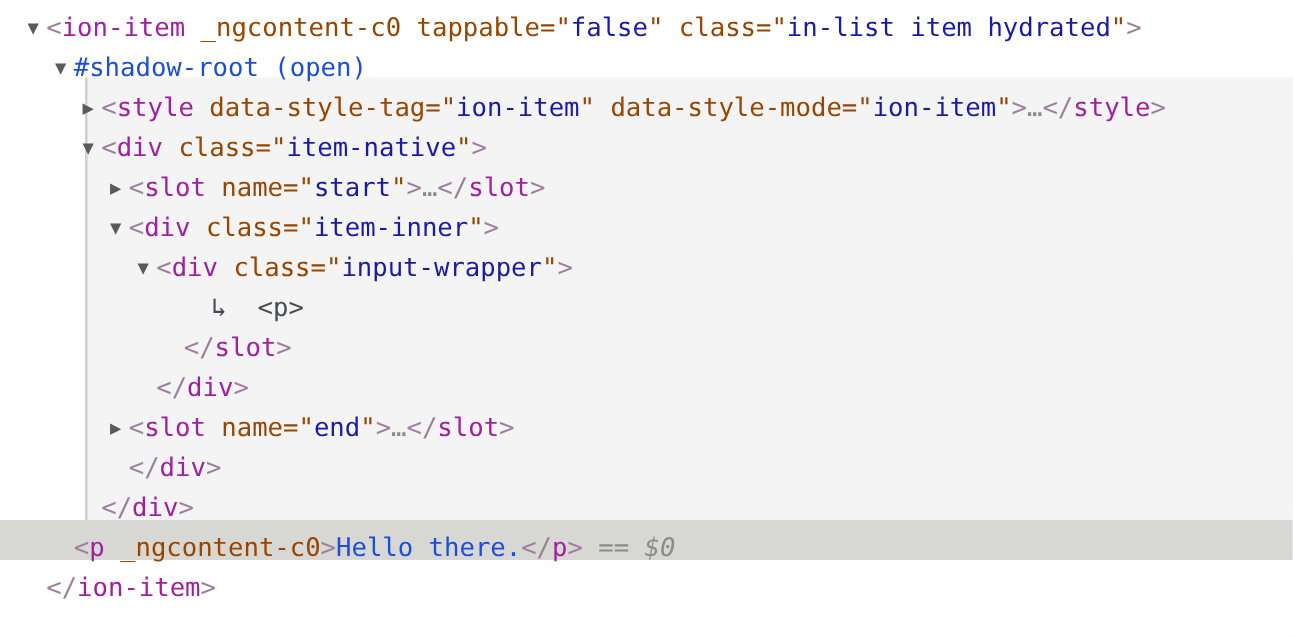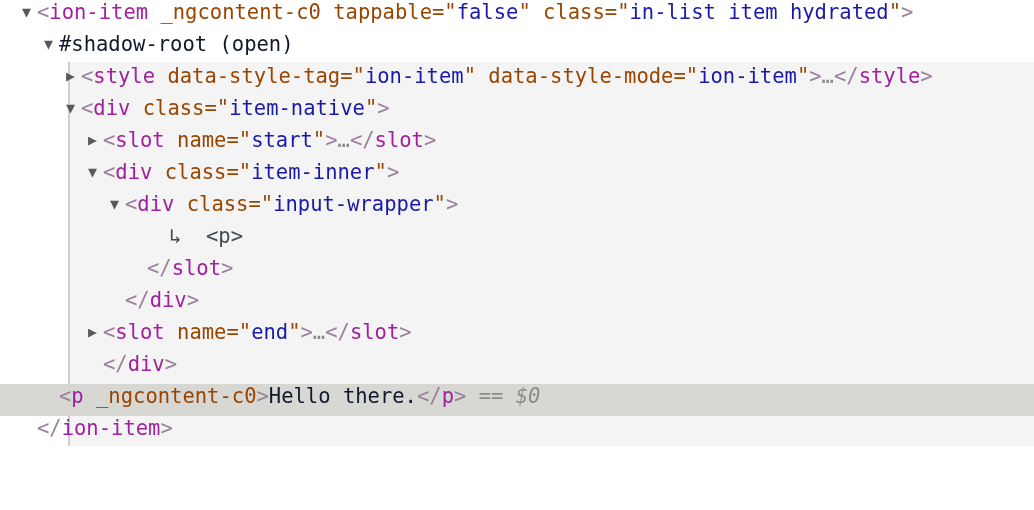--- a/index.html
+++ b/index.html
@@ -39,21 +39,21 @@
     top: 0;
     bottom: 0;
     width: 2px;
     background: #cfcfcf;
   }
 
   
   .row {
     position: relative;
     height: 32px;
-    line-height: 24px;
+    line-height: 44px;
     white-space: pre;
     display: block;
   }
   .row.selected {
     background: #d7d7d3;
   }
 
   .indent { display: inline-block; }
 
   
@@ -66,21 +66,21 @@
     vertical-align: 2px;
   }
   .tw.spacer { color: transparent; }
 
   
   .punct     { color: #9b7f9b; }          
   .tag       { color: #a020a0; }          
   .attr      { color: #994500; }          
   .val       { color: #1a1aa6; }          
   .eq        { color: #994500; }          
-  .plain     { color: #0f172a; }          
+  .plain     { color: #1d4ed8; }          
   .ellipsis  { color: #8a8a8a; }          
   .ref       { color: #444b52; }          
   .console   { color: #8b8b8b; font-style: italic; }  
 </style>
 </head>
 <body>
 
 <div id="tree">
     <div class="shadow-region" style="top: 62px; height: 384px; left: 68px;"></div>
     <div style="position: relative;">
@@ -89,16 +89,17 @@
       <div class="row"><span class="indent" style="width: 66px;"></span><span class="tw">▶</span><span class="punct">&lt;</span><span class="tag">style</span><span class="plain"> </span><span class="attr">data-style-tag</span><span class="eq">="</span><span class="val">ion-item</span><span class="eq">"</span><span class="plain"> </span><span class="attr">data-style-mode</span><span class="eq">="</span><span class="val">ion-item</span><span class="eq">"</span><span class="punct">&gt;</span><span class="ellipsis">…</span><span class="punct">&lt;/</span><span class="tag">style</span><span class="punct">&gt;</span></div>
       <div class="row"><span class="indent" style="width: 66px;"></span><span class="tw">▼</span><span class="punct">&lt;</span><span class="tag">div</span><span class="plain"> </span><span class="attr">class</span><span class="eq">="</span><span class="val">item-native</span><span class="eq">"</span><span class="punct">&gt;</span></div>
       <div class="row"><span class="indent" style="width: 88px;"></span><span class="tw">▶</span><span class="punct">&lt;</span><span class="tag">slot</span><span class="plain"> </span><span class="attr">name</span><span class="eq">="</span><span class="val">start</span><span class="eq">"</span><span class="punct">&gt;</span><span class="ellipsis">…</span><span class="punct">&lt;/</span><span class="tag">slot</span><span class="punct">&gt;</span></div>
       <div class="row"><span class="indent" style="width: 88px;"></span><span class="tw">▼</span><span class="punct">&lt;</span><span class="tag">div</span><span class="plain"> </span><span class="attr">class</span><span class="eq">="</span><span class="val">item-inner</span><span class="eq">"</span><span class="punct">&gt;</span></div>
       <div class="row"><span class="indent" style="width: 110px;"></span><span class="tw">▼</span><span class="punct">&lt;</span><span class="tag">div</span><span class="plain"> </span><span class="attr">class</span><span class="eq">="</span><span class="val">input-wrapper</span><span class="eq">"</span><span class="punct">&gt;</span></div>
       <div class="row"><span class="indent" style="width: 154px;"></span><span class="tw spacer">▶</span><span class="ref">↳  &lt;p&gt;</span></div>
       <div class="row"><span class="indent" style="width: 132px;"></span><span class="tw spacer">▶</span><span class="punct">&lt;/</span><span class="tag">slot</span><span class="punct">&gt;</span></div>
       <div class="row"><span class="indent" style="width: 110px;"></span><span class="tw spacer">▶</span><span class="punct">&lt;/</span><span class="tag">div</span><span class="punct">&gt;</span></div>
       <div class="row"><span class="indent" style="width: 88px;"></span><span class="tw">▶</span><span class="punct">&lt;</span><span class="tag">slot</span><span class="plain"> </span><span class="attr">name</span><span class="eq">="</span><span class="val">end</span><span class="eq">"</span><span class="punct">&gt;</span><span class="ellipsis">…</span><span class="punct">&lt;/</span><span class="tag">slot</span><span class="punct">&gt;</span></div>
       <div class="row"><span class="indent" style="width: 88px;"></span><span class="tw spacer">▶</span><span class="punct">&lt;/</span><span class="tag">div</span><span class="punct">&gt;</span></div>
+      <div class="row"><span class="indent" style="width: 66px;"></span><span class="tw spacer">▶</span><span class="punct">&lt;/</span><span class="tag">div</span><span class="punct">&gt;</span></div>
       <div class="row selected"><span class="indent" style="width: 44px;"></span><span class="tw spacer">▶</span><span class="punct">&lt;</span><span class="tag">p</span><span class="plain"> </span><span class="attr">_ngcontent-c0</span><span class="punct">&gt;</span><span class="plain">Hello there.</span><span class="punct">&lt;/</span><span class="tag">p</span><span class="punct">&gt;</span><span class="plain"> </span><span class="console">== $0</span></div>
       <div class="row"><span class="indent" style="width: 22px;"></span><span class="tw spacer">▶</span><span class="punct">&lt;/</span><span class="tag">ion-item</span><span class="punct">&gt;</span></div>
     </div>
   </div>
 
 </body></html>

